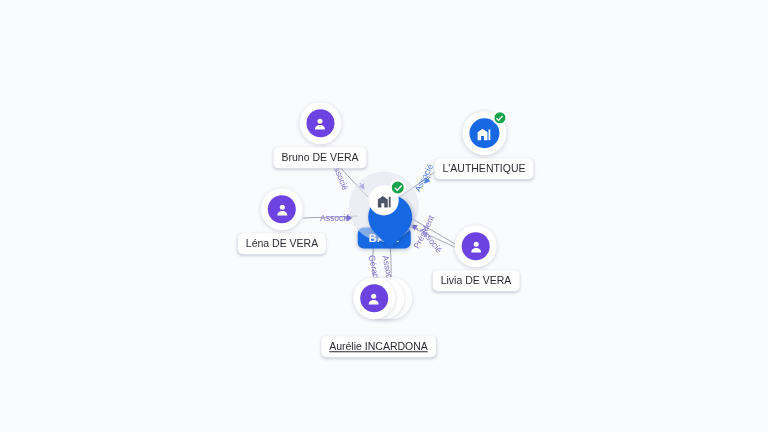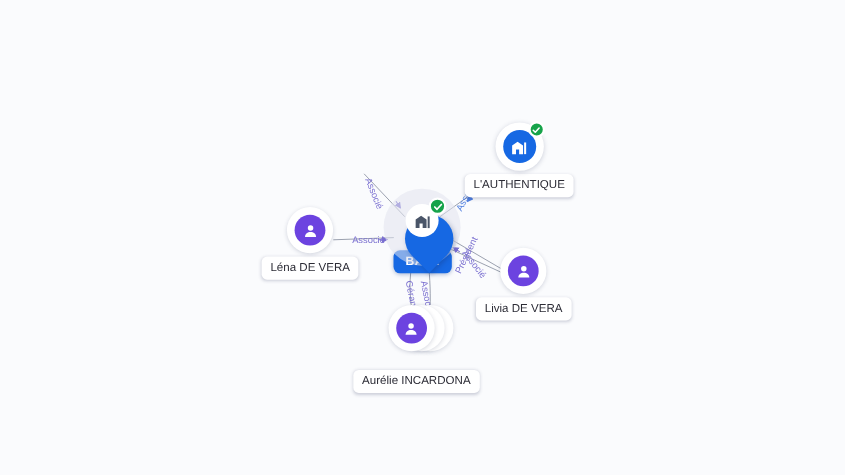--- a/index.html
+++ b/index.html
@@ -255,22 +255,35 @@
   <div class="edge-label" style="left:335px; top:218px; transform:translate(-50%,-50%);">Associé</div>
 
   <div class="edge-label" style="left:424px; top:232px; transform:translate(-50%,-50%) rotate(-64deg);">Président</div>
 
   <div class="edge-label" style="left:431px; top:240px; transform:translate(-50%,-50%) rotate(52deg);">Associé</div>
 
   <div class="edge-label" style="left:374px; top:268px; transform:translate(-50%,-50%) rotate(79deg);">Gérant</div>
 
   <div class="edge-label" style="left:388px; top:270px; transform:translate(-50%,-50%) rotate(79deg);">Associé</div>
 
-
-  <div class="node" style="left:472px; top:145px;">
+  <div class="node" style="left:320px; top:135px;">
+    <div class="avatar-wrap">
+      <div class="avatar-ring on-top">
+        <div class="avatar-disc">
+          <svg width="15" height="15" viewBox="0 0 24 24" fill="#ffffff">
+            <circle cx="12" cy="8" r="4"></circle>
+            <path d="M4 21c0-4.4 3.6-7 8-7s8 2.6 8 7z"></path>
+          </svg>
+        </div>
+      </div>
+    </div>
+    <div class="node-label">Bruno DE VERA</div>
+  </div>
+
+  <div class="node" style="left:484px; top:145px;">
     <div class="company-wrap">
       <div class="company-ring">
         <div class="company-disc">
           <svg width="17" height="17" viewBox="0 0 24 24" fill="#ffffff">
             <path d="M3 21V10l7-5 7 5v11h-5v-6H8v6z"></path>
             <rect x="18.4" y="6" width="2.6" height="15"></rect>
           </svg>
         </div>
       </div>
       <div class="verified-badge">
@@ -316,21 +329,21 @@
       <div class="stack-ghost g1"></div>
       <div class="avatar-ring on-top">
         <div class="avatar-disc">
           <svg width="15" height="15" viewBox="0 0 24 24" fill="#ffffff">
             <circle cx="12" cy="8" r="4"></circle>
             <path d="M4 21c0-4.4 3.6-7 8-7s8 2.6 8 7z"></path>
           </svg>
         </div>
       </div>
     </div>
-    <div class="node-label" style="margin-top:17px; margin-left:-9px;">Aurélie INCARDONA</div>
+    <div class="node-label" style="margin-top:17px; margin-left:-9px;text-decoration:underline;">Aurélie INCARDONA</div>
   </div>
 
   <div class="node" style="left:384px; top:214px;">
     <div class="pin-wrap">
       <div class="pin-halo"></div>
       <div class="pin-shape"></div>
       <div class="pin-inner">
         <svg width="17" height="17" viewBox="0 0 24 24" fill="#4a5568">
           <path d="M3 21V10l7-5 7 5v11h-5v-6H8v6z"></path>
           <rect x="18.4" y="6" width="2.6" height="15"></rect>

